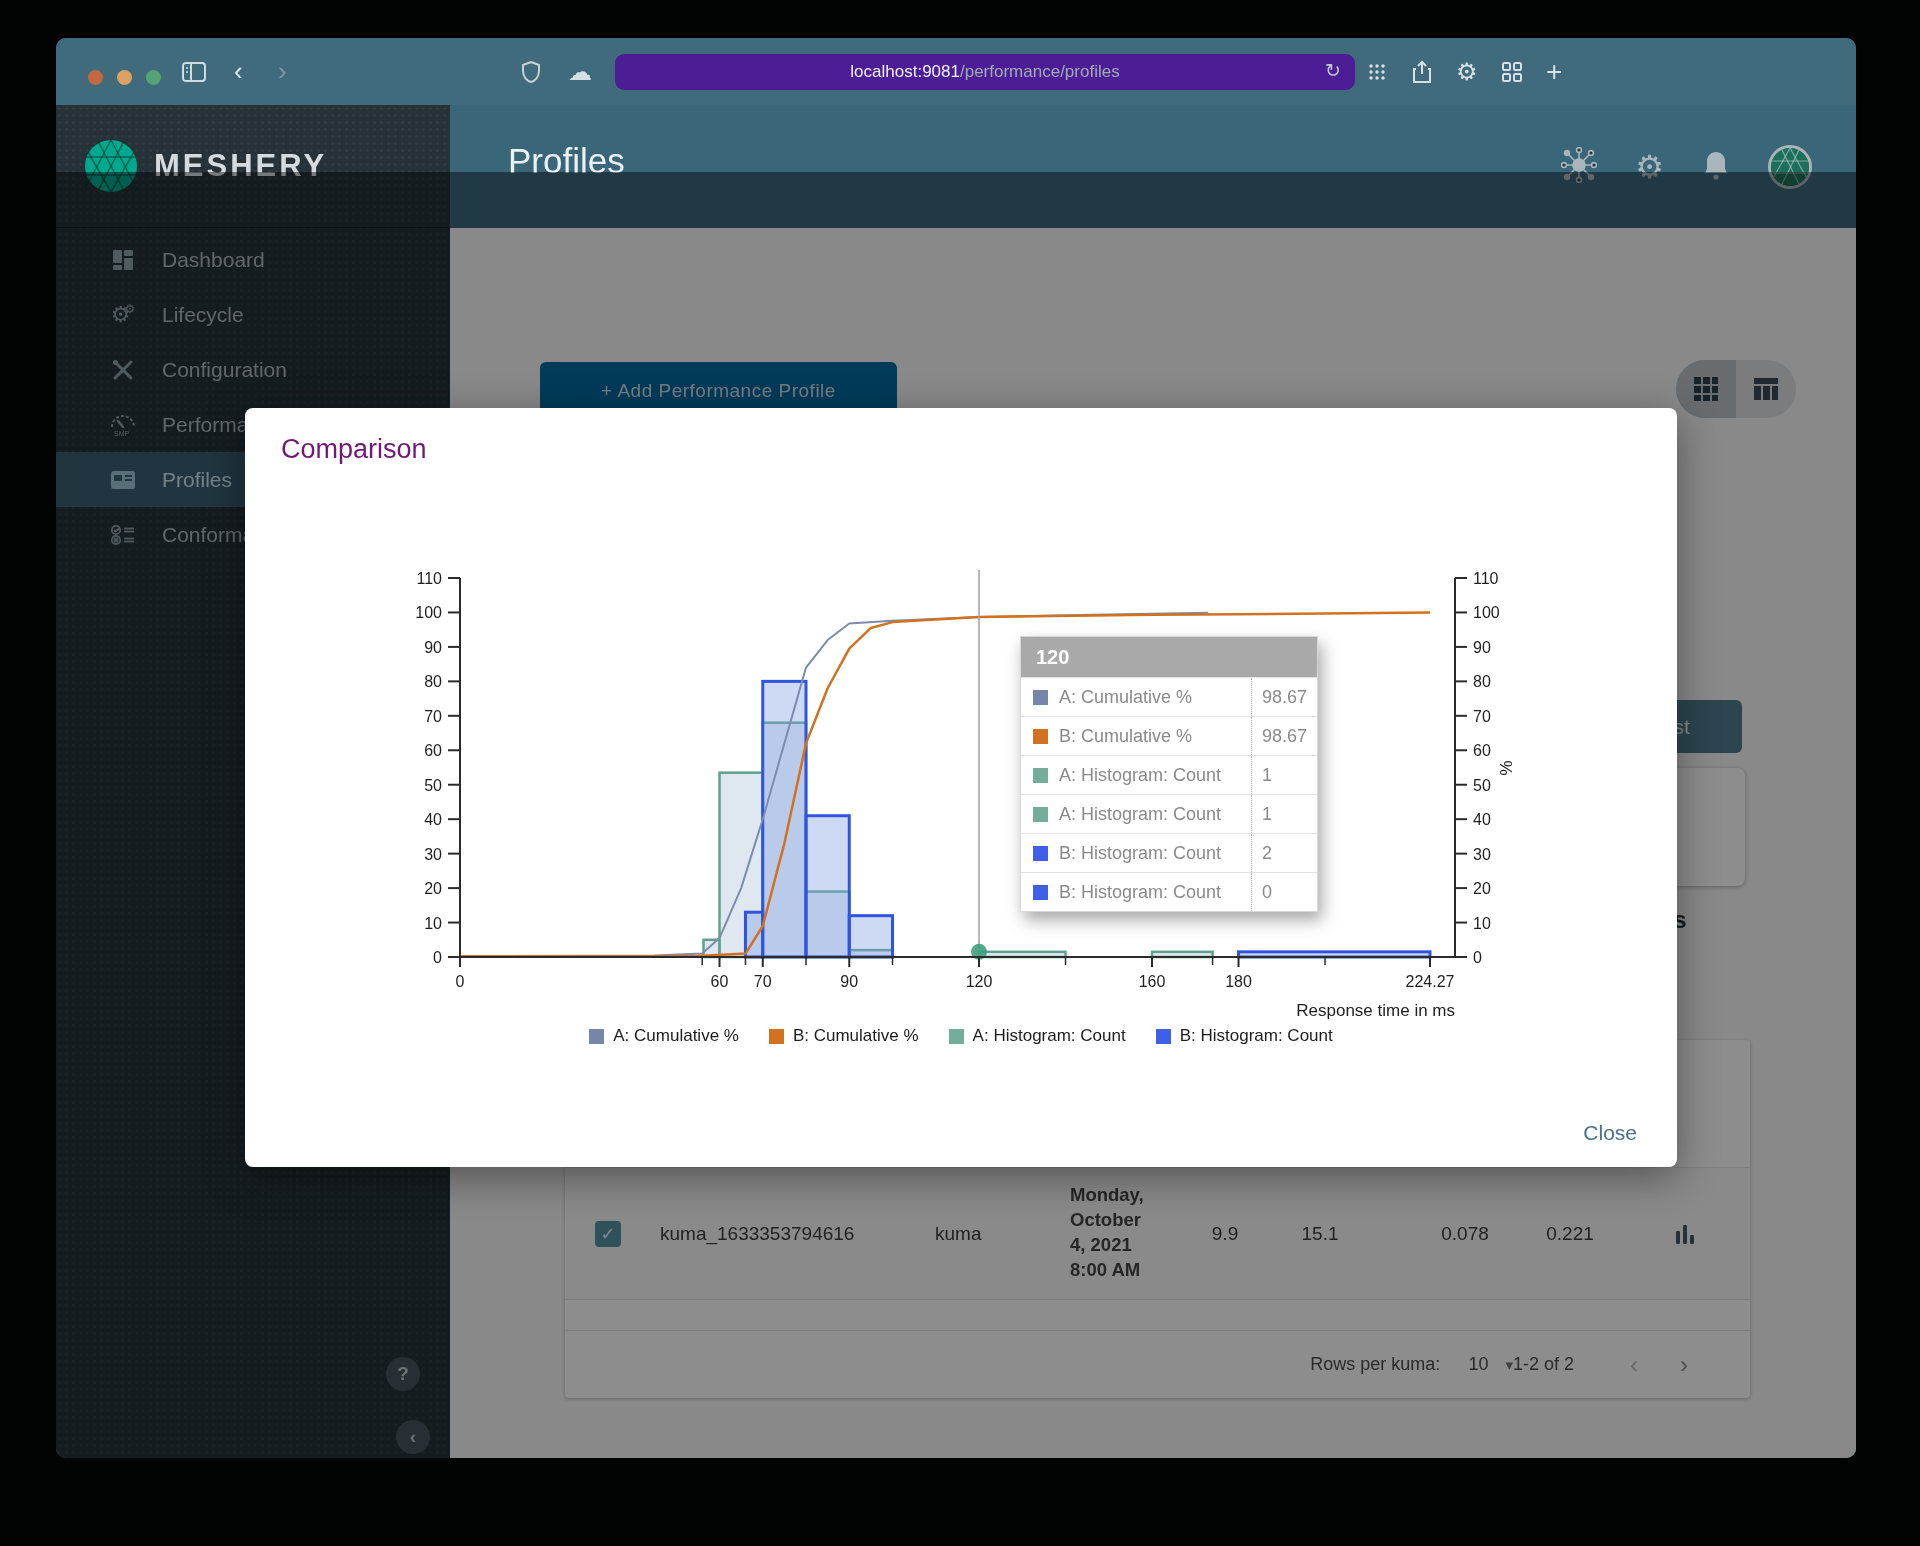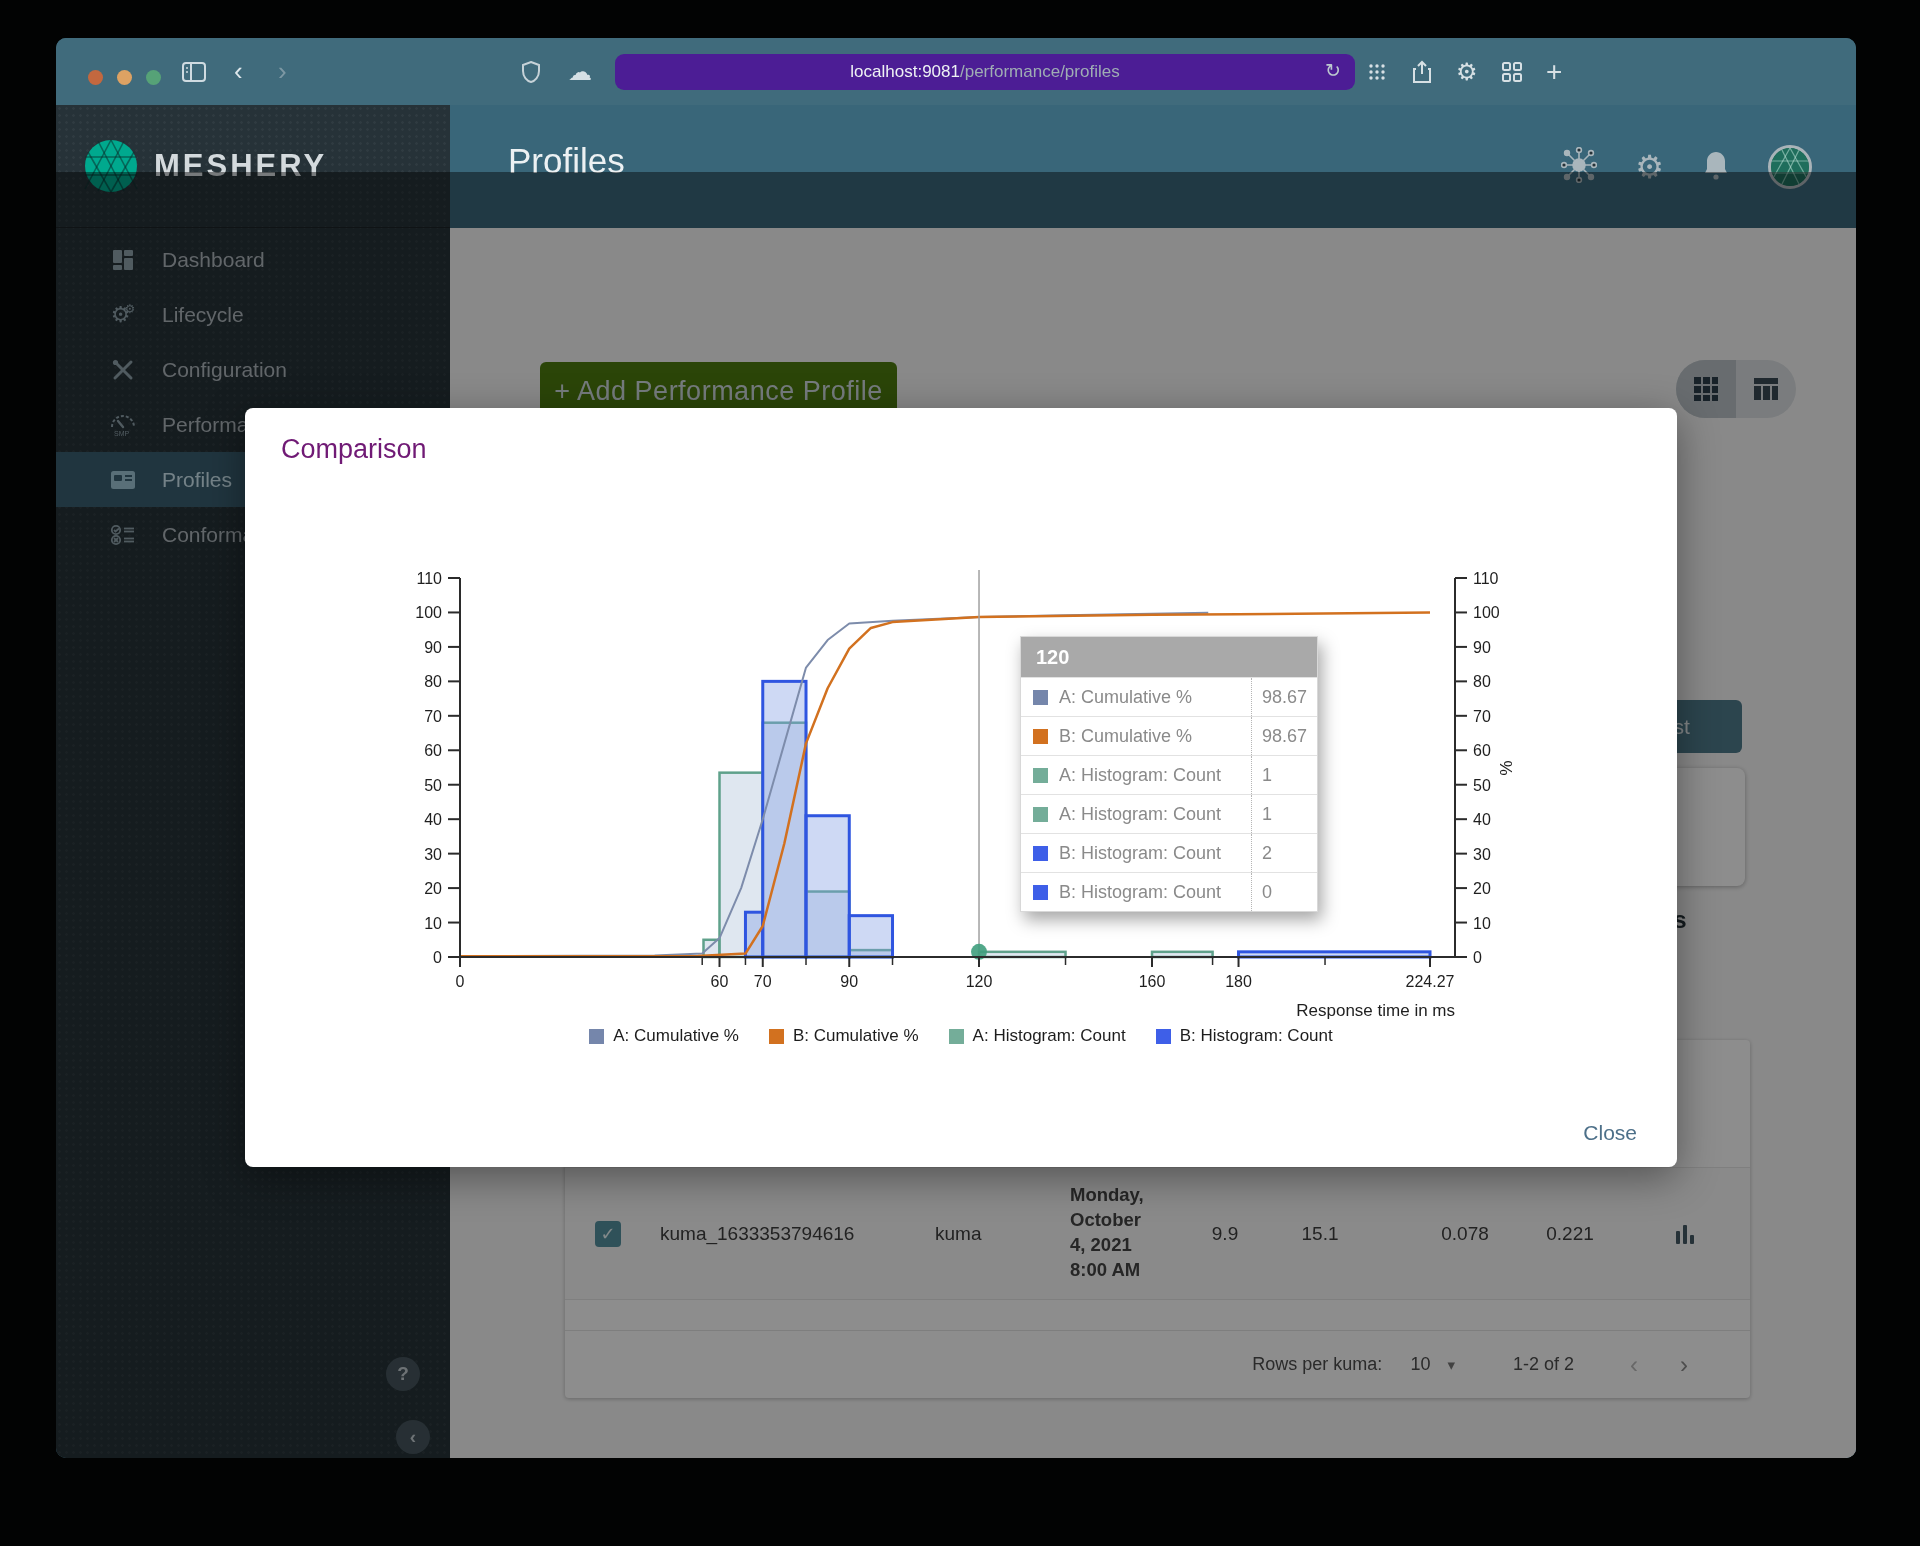--- a/index.html
+++ b/index.html
@@ -33,22 +33,22 @@
   .side-circle{position:absolute;width:34px;height:34px;border-radius:50%;background:#46555d;color:#c3ccd1;
     display:flex;align-items:center;justify-content:center;font-size:19px;font-weight:bold;}
 
   .main{flex:1;display:flex;flex-direction:column;min-width:0;}
   .appbar{position:relative;height:123px;background:#396679;flex:none;}
   .page-title{position:absolute;left:58px;top:36px;font-size:35px;font-weight:500;color:#ecf1f3;}
   .appbar-icons{position:absolute;right:44px;top:0;height:100%;display:flex;align-items:center;gap:38px;color:#a9b6bc;}
   .avatar{width:44px;height:44px;border-radius:50%;border:3px solid #a9b3b8;overflow:hidden;background:#1e6a59;}
 
   .content{position:relative;flex:1;background:#f5f5f5;overflow:hidden;}
-  .add-btn{position:absolute;left:90px;top:134px;width:357px;height:58px;background:#4d7c0f;border-radius:6px;
-    color:#d3dde2;font-size:27px;display:flex;align-items:center;justify-content:center;letter-spacing:.5px;}
+  .add-btn{position:absolute;left:90px;top:134px;width:357px;height:58px;background:#0369a1;border-radius:6px;
+    color:#d3dde2;font-size:19px;display:flex;align-items:center;justify-content:center;letter-spacing:.5px;}
   .toggle{position:absolute;left:1226px;top:132px;width:120px;height:58px;background:#d9dde0;border-radius:29px;
     display:flex;overflow:hidden;}
   .toggle .half{flex:1;display:flex;align-items:center;justify-content:center;color:#35464f;}
   .toggle .half.sel{background:#b9c1c6;}
 
   .card{position:absolute;left:115px;top:812px;width:1185px;height:358px;background:#fbfbfb;border-radius:4px;
     box-shadow:0 1px 4px rgba(0,0,0,.25);}
   .trow{position:absolute;left:0;top:127px;width:100%;height:133px;background:#f6f6f6;
     border-top:1px solid #e3e3e3;border-bottom:1px solid #e3e3e3;color:#3d3d3d;font-size:19px;}
   .cell{position:absolute;top:0;height:100%;display:flex;align-items:center;}
@@ -357,21 +357,21 @@
                   <rect x="15" y="12" width="4" height="9" rx="1"></rect>
                 </svg>
             </div>
           </div>
           <div class="pagination">
             <span class="pag-el">Rows per kuma:</span>
             <span class="pag-el" style="margin-left:28px;">
               <span>10</span>
               <span style="color:#777;margin-left:12px;font-size:15px;">▾</span>
             </span>
-            <span class="pag-el" style="margin-left:58px;">1-2 of 2</span>
+            <span class="pag-el" style="">1-2 of 2</span>
             <span class="pag-el" style="margin-left:56px;font-size:24px;color:#b9b9b9;">‹</span>
             <span class="pag-el" style="margin-left:42px;font-size:24px;color:#8a8a8a;">›</span>
           </div>
         </div>
       </div>
     </div>
 
     <div class="overlay"></div>
   </div>
 

